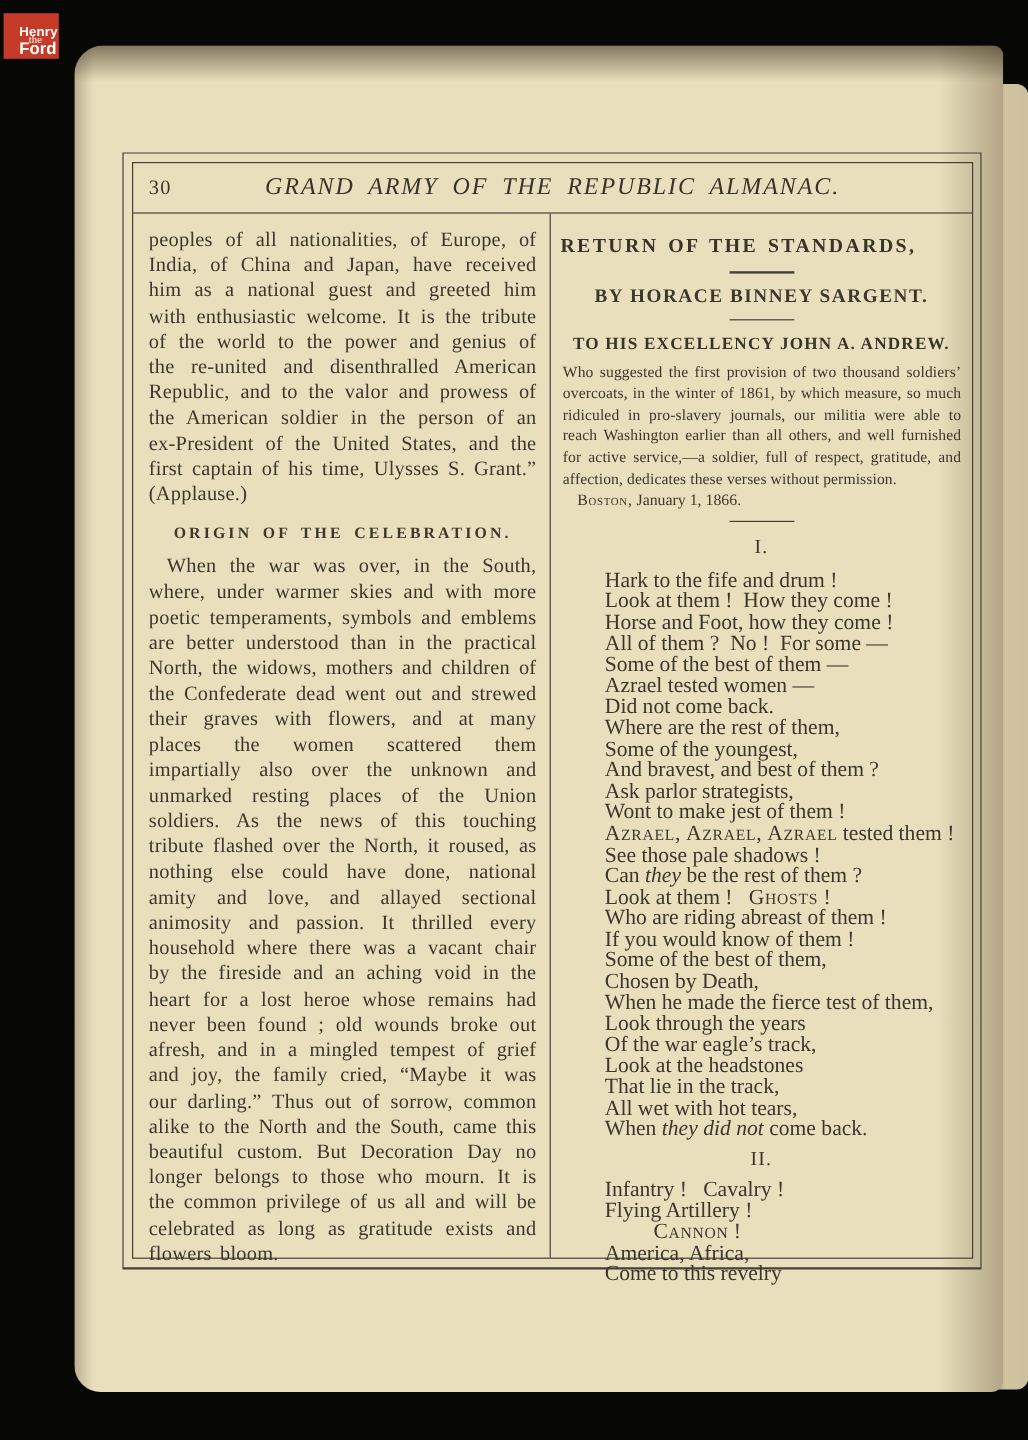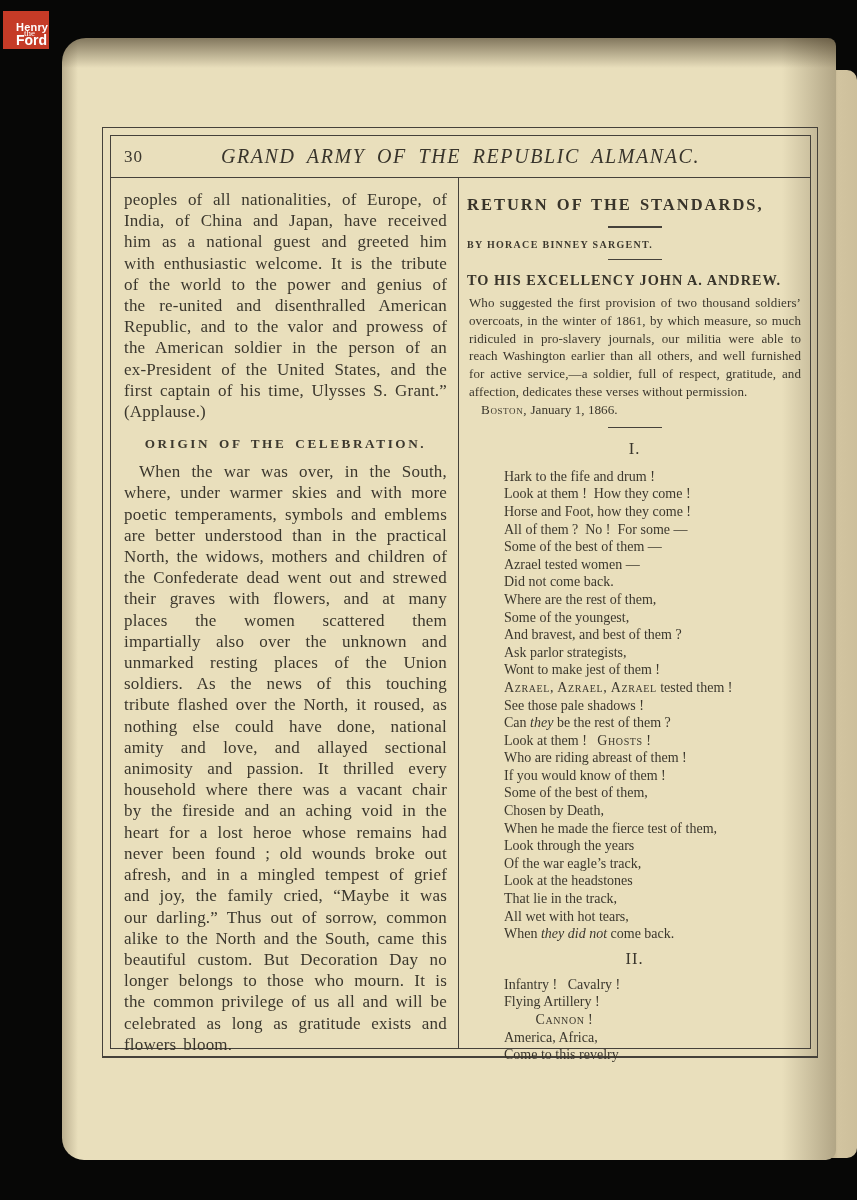--- a/index.html
+++ b/index.html
@@ -67,35 +67,35 @@
     margin-top:14px;text-align:center;font-size:13.2px;font-weight:700;
     letter-spacing:2.6px;color:#3c382e;word-spacing:3px;
   }
   .poem-title{
     margin-top:17px;text-align:left;font-size:16.5px;font-weight:700;
     letter-spacing:2px;word-spacing:2px;color:#38342a;
   }
   .short-rule{width:54px;height:0;border-top:2px solid #45413a;margin:11px auto 0 auto;}
   .short-rule.thin{border-top-width:1.5px;margin-top:9px;}
   .poem-byline{
-    margin-top:11px;text-align:left;font-size:10px;font-weight:700;
+    margin-top:11px;text-align:center;font-size:16px;font-weight:700;
     letter-spacing:1.3px;color:#3c382e;
   }
   .poem-dedicatee{
-    margin-top:12px;font-size:14.3px;font-weight:700;
+    margin-top:12px;text-align:center;font-size:14.3px;font-weight:700;
     letter-spacing:1px;color:#38342a;
   }
   .dedication{
     margin:5px 1px 0 2px;font-size:13px;line-height:17.8px;text-align:justify;
     letter-spacing:.1px;
   }
   .dateline{margin-top:1px;font-size:13.2px;text-indent:14px;}
   .sec-numeral{margin-top:11px;text-align:center;font-size:16.5px;letter-spacing:1px;}
   .sec-numeral.second{margin-top:6px;}
-  .poem{margin-top:9px;padding-left:37px;font-size:14px;line-height:17.6px;}
+  .poem{margin-top:9px;padding-left:37px;font-size:18px;line-height:17.6px;}
   .poem.second{margin-top:7px;}
   .poem-line{white-space:pre-wrap;}
   .sc{font-variant:small-caps;letter-spacing:.6px;}
 </style>
 </head>
 <body style="--bg: #070706; --paper: #e9dfbc; --paper-edge: #d2c4a0; --ink: #3b372d; --logo-red: #c53b27; --logo-text: #ffffff;">
 
 <div class="fore-edge"></div>
 
 <div class="hf-logo">

